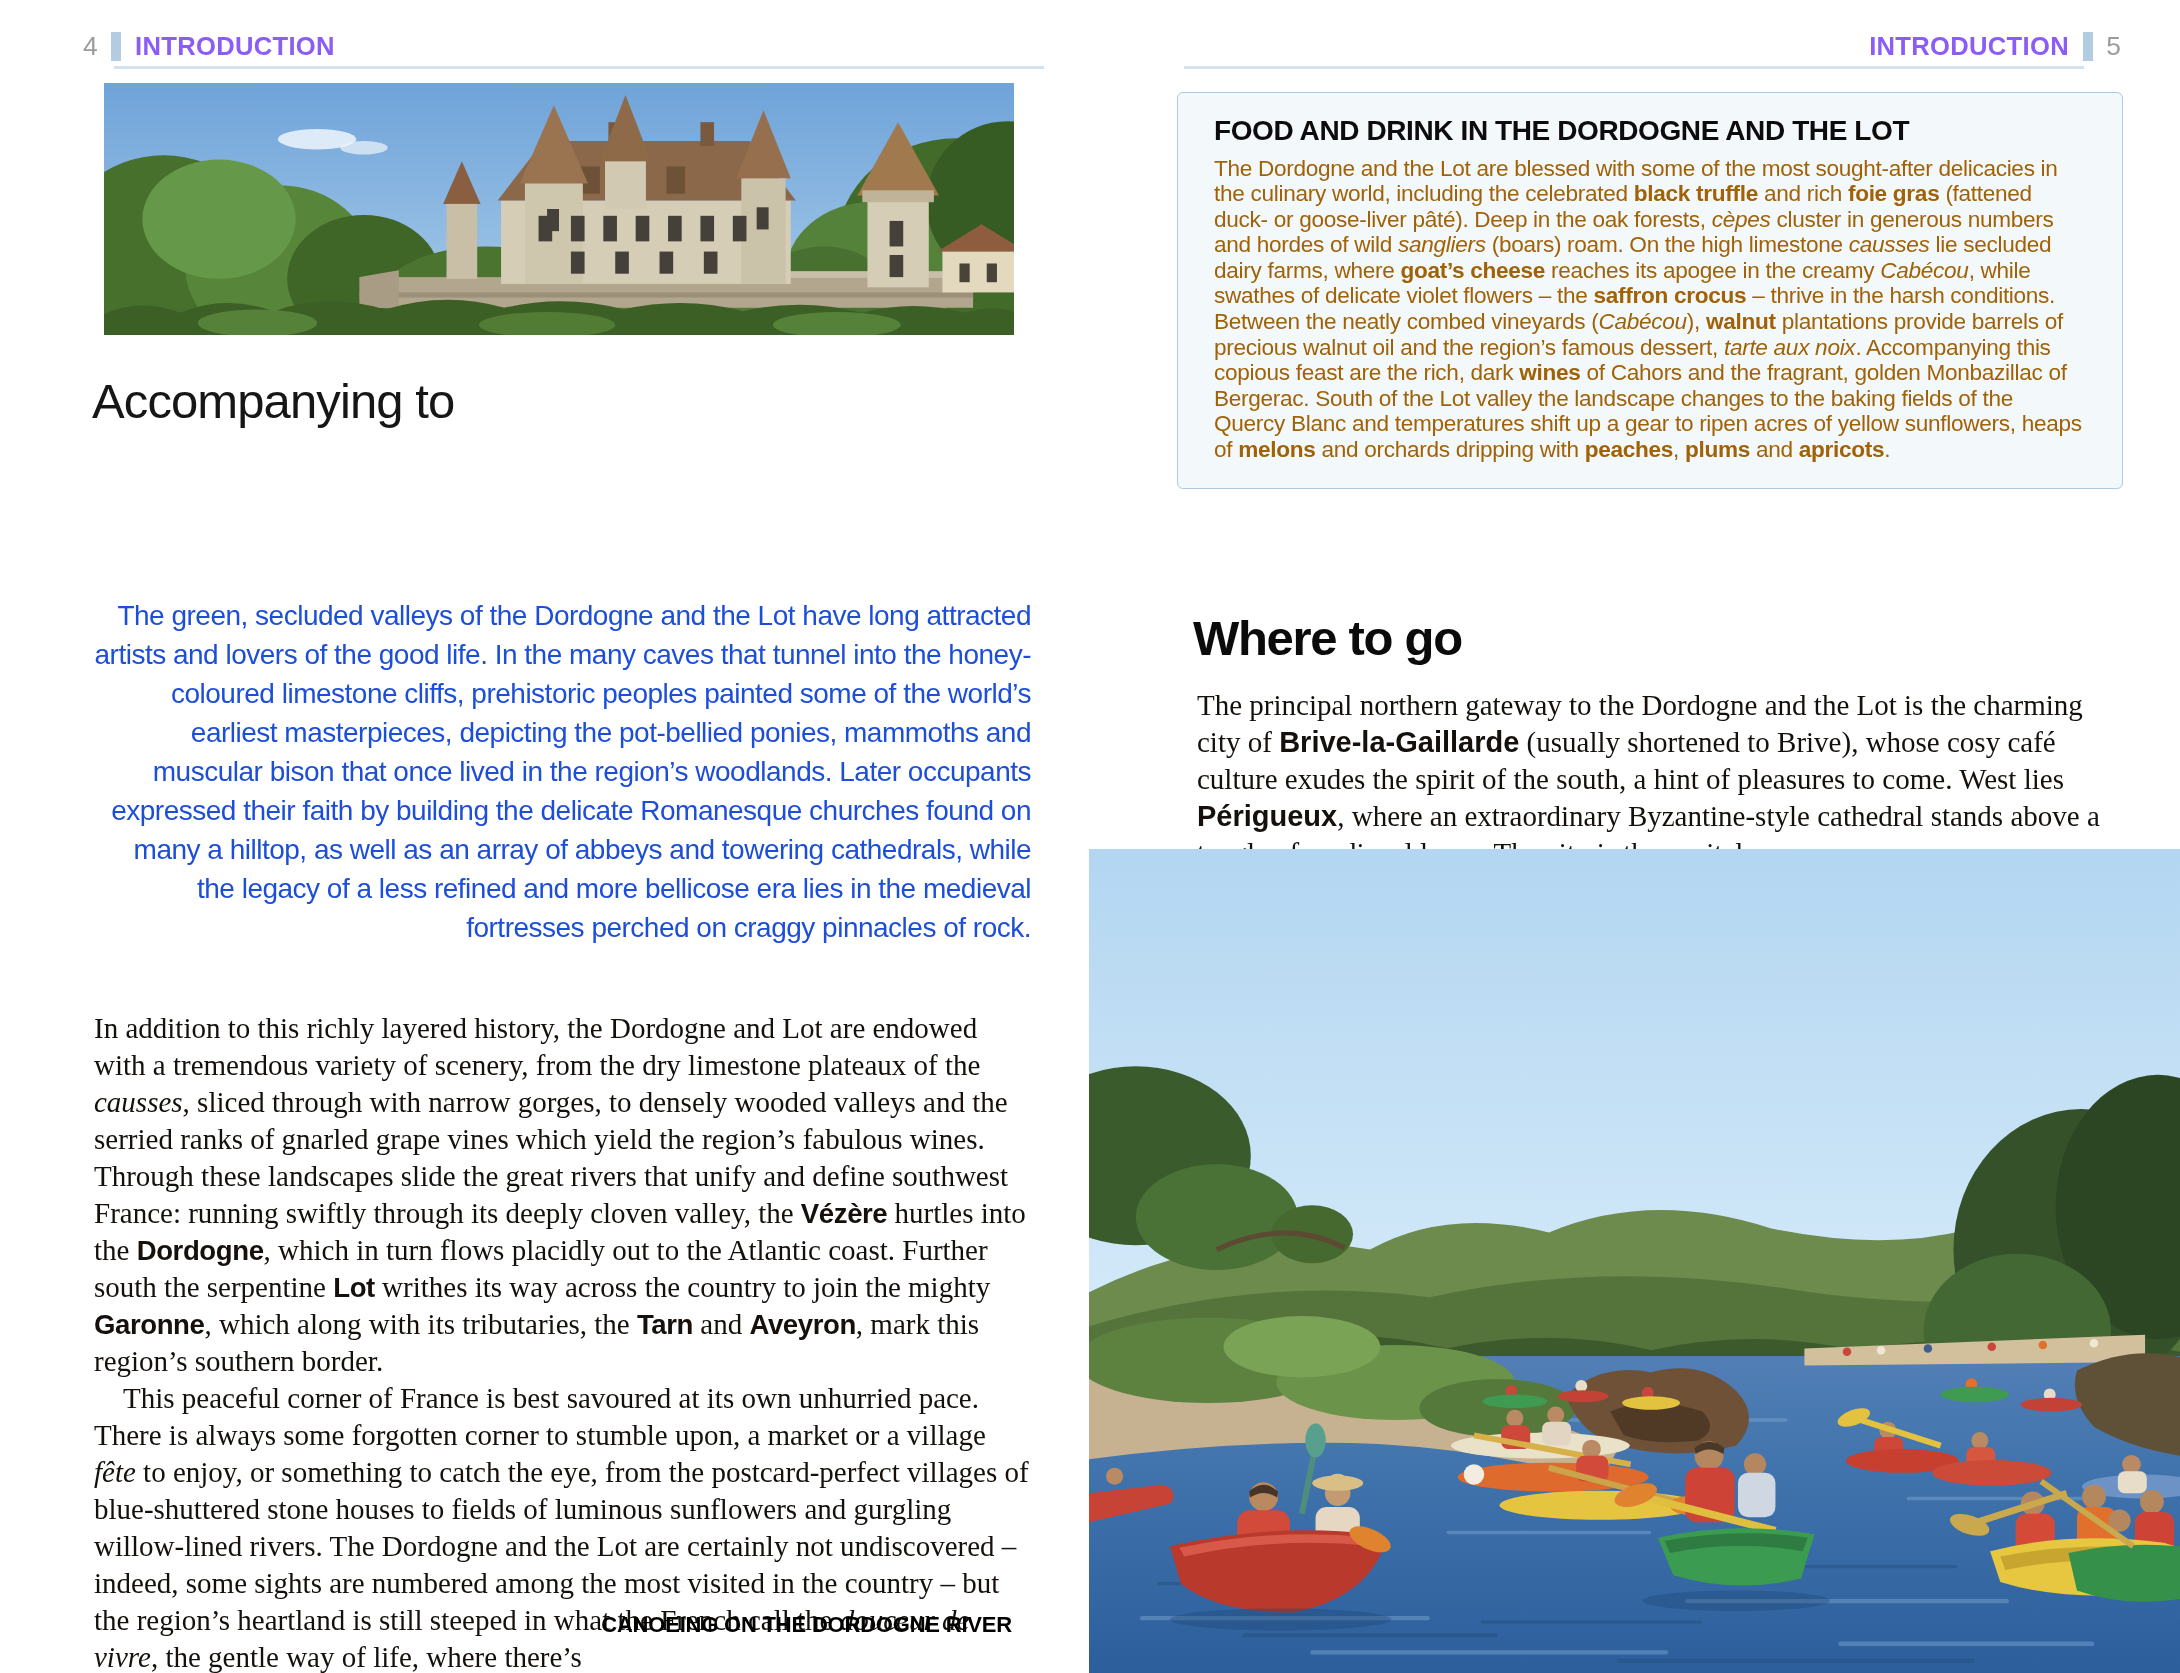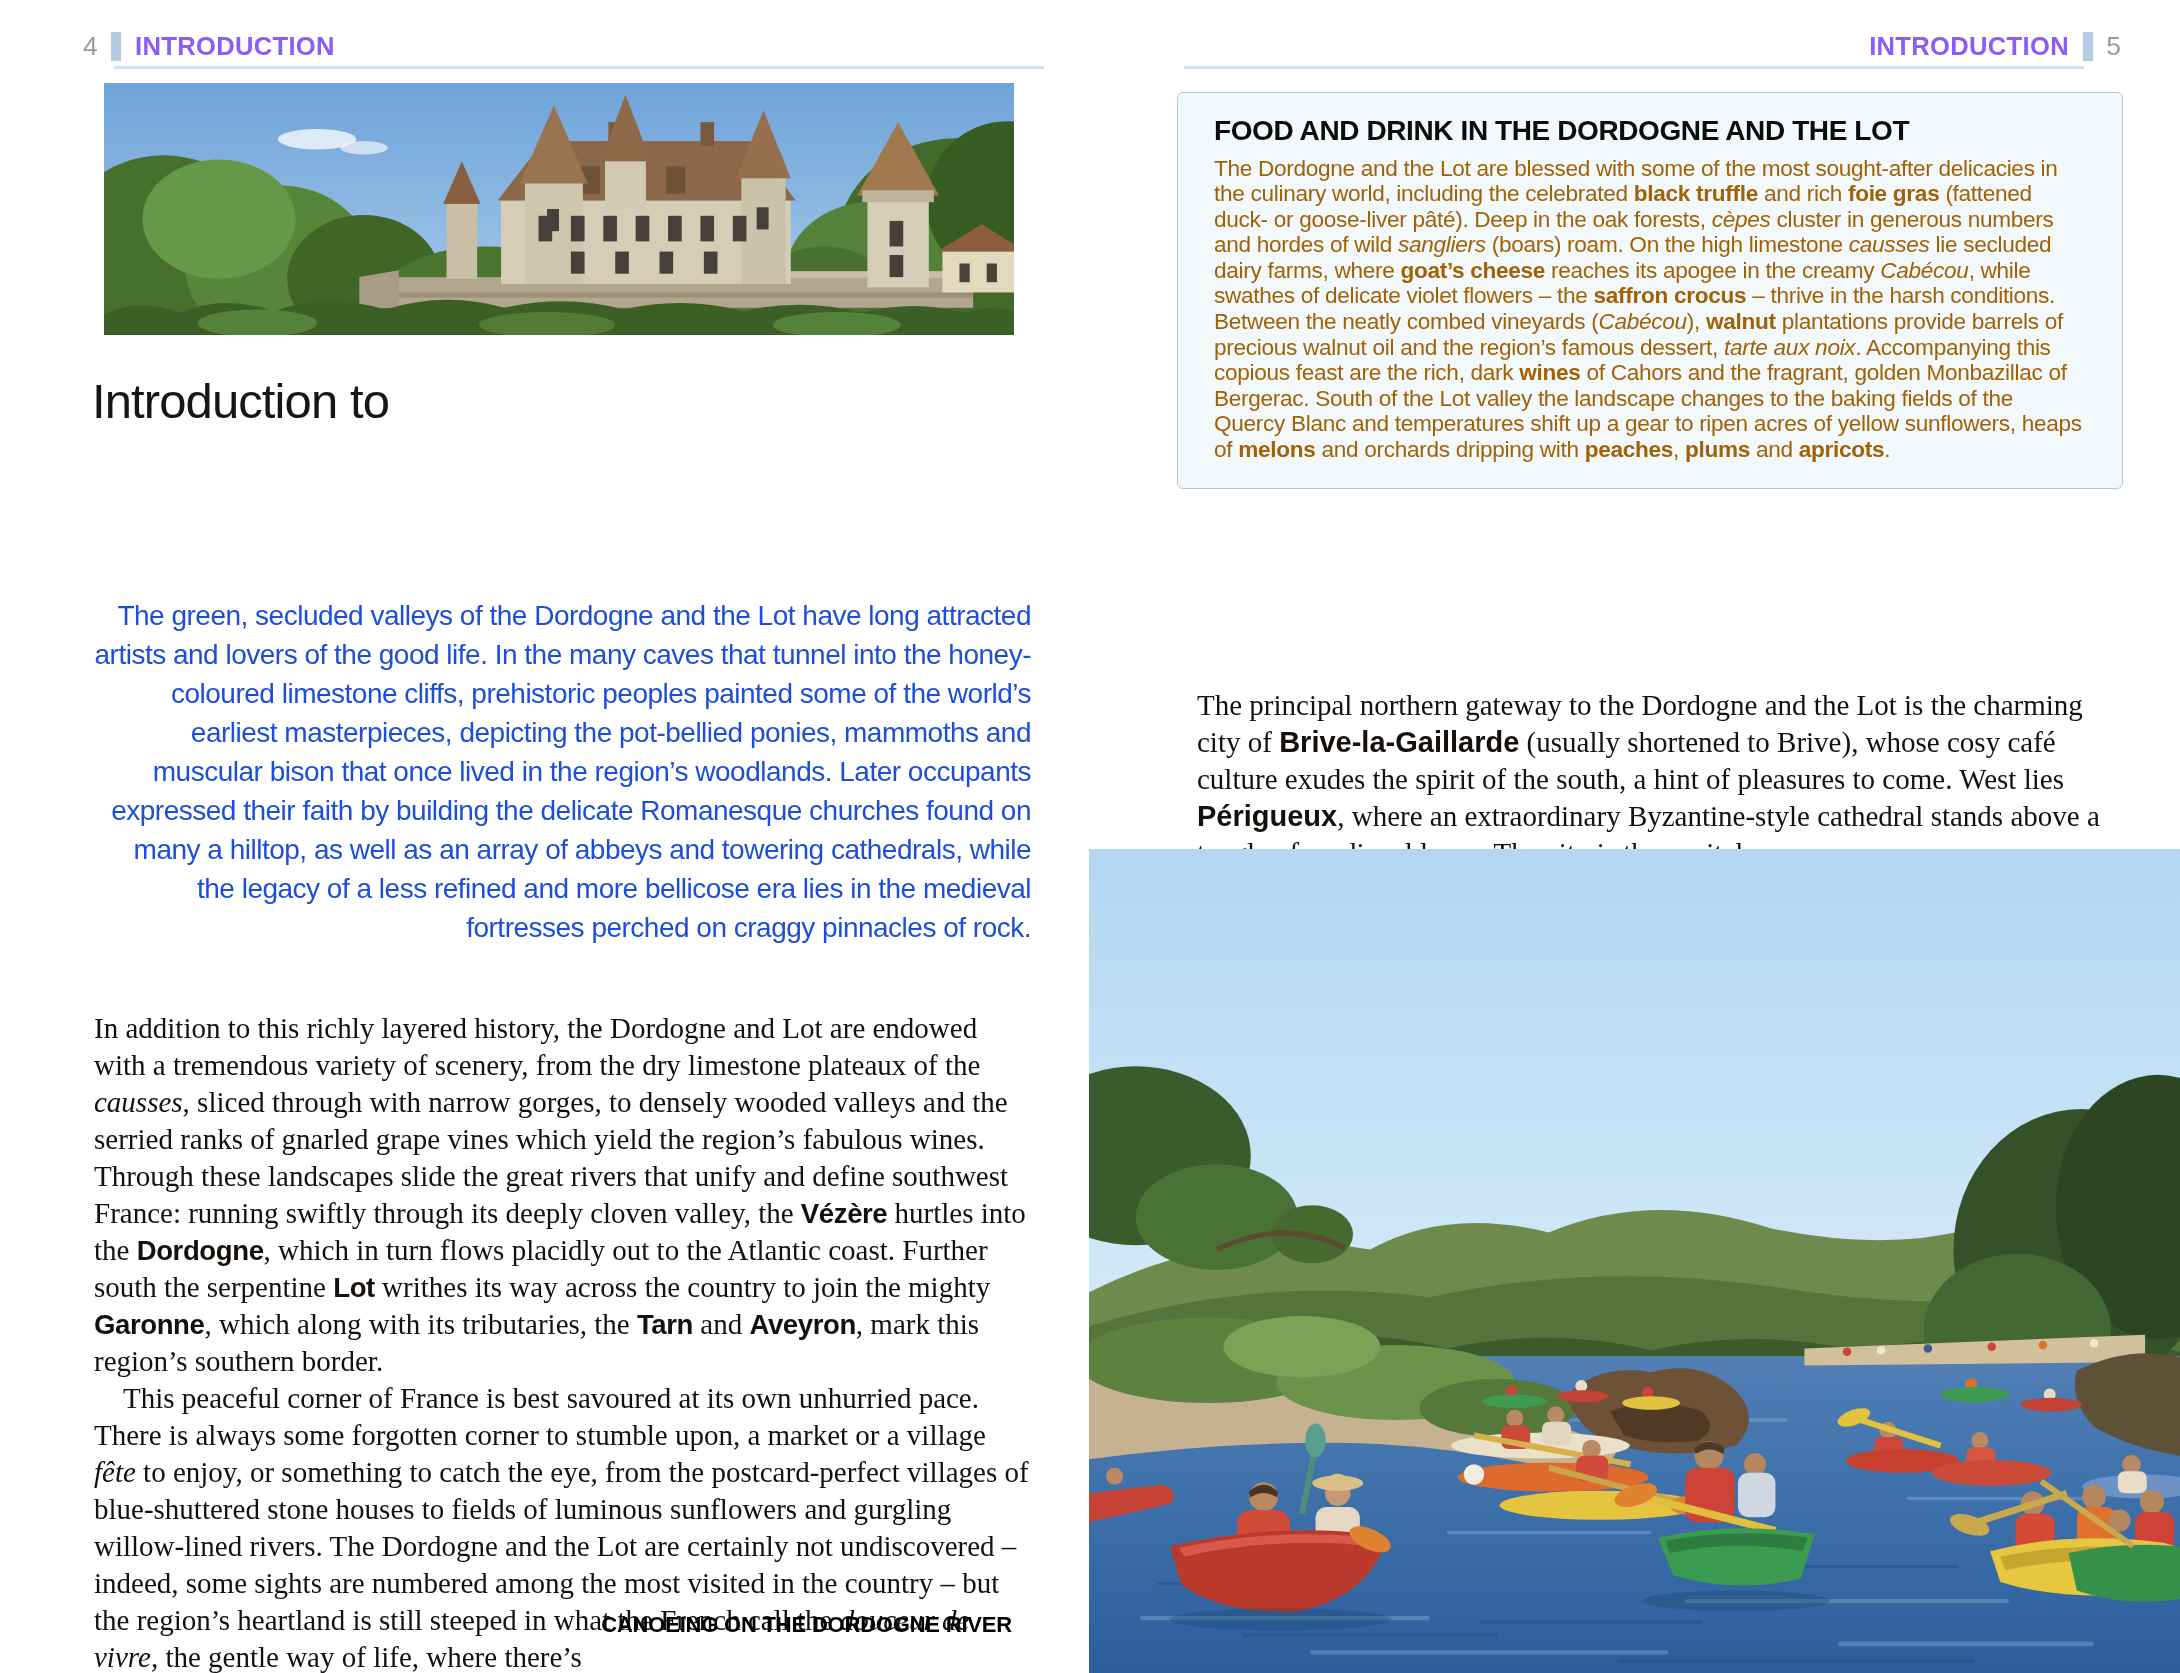--- a/index.html
+++ b/index.html
@@ -151,37 +151,38 @@
         <rect x="1036" y="212" width="12" height="22" fill="#4a4438"></rect>
       </g>
 
       <path d="M0,296 L0,272 Q40,252 90,270 Q140,248 200,268 Q260,246 330,266 Q400,244 470,264 Q540,248 610,266 Q680,250 750,268 Q820,252 890,270 Q950,254 1010,270 Q1040,260 1068,268 L1068,296 Z" fill="#3c5f26"></path>
       <ellipse cx="180" cy="282" rx="70" ry="16" fill="#5d8a3e" opacity=".8"></ellipse>
       <ellipse cx="520" cy="284" rx="80" ry="15" fill="#578338" opacity=".8"></ellipse>
       <ellipse cx="860" cy="284" rx="75" ry="15" fill="#5d8a3e" opacity=".8"></ellipse>
     </svg>
   </div>
 
-  <div class="kicker">Introduction to</div>
+  <div class="kicker">Accompanying to</div>
 
   <div class="intro">The green, secluded valleys of the Dordogne and the Lot have long attracted artists and lovers of the good life. In the many caves that tunnel into the honey-coloured limestone cliffs, prehistoric peoples painted some of the world’s earliest masterpieces, depicting the pot-bellied ponies, mammoths and muscular bison that once lived in the region’s woodlands. Later occupants expressed their faith by building the delicate Romanesque churches found on many a hilltop, as well as an array of abbeys and towering cathedrals, while the legacy of a less refined and more bellicose era lies in the medieval fortresses perched on craggy pinnacles of rock.</div>
 
   <div class="serif-col">
     <p><span>In addition to this richly layered history, the Dordogne and Lot are endowed with a tremendous variety of scenery, from the dry limestone plateaux of the </span><span class="seg-i">causses</span><span>, sliced through with narrow gorges, to densely wooded valleys and the serried ranks of gnarled grape vines which yield the region’s fabulous wines. Through these landscapes slide the great rivers that unify and define southwest France: running swiftly through its deeply cloven valley, the </span><span class="seg-b">Vézère</span><span> hurtles into the </span><span class="seg-b">Dordogne</span><span>, which in turn flows placidly out to the Atlantic coast. Further south the serpentine </span><span class="seg-b">Lot</span><span> writhes its way across the country to join the mighty </span><span class="seg-b">Garonne</span><span>, which along with its tributaries, the </span><span class="seg-b">Tarn</span><span> and </span><span class="seg-b">Aveyron</span><span>, mark this region’s southern border.</span></p>
     <p class="indent"><span>This peaceful corner of France is best savoured at its own unhurried pace. There is always some forgotten corner to stumble upon, a market or a village </span><span class="seg-i">fête</span><span> to enjoy, or something to catch the eye, from the postcard-perfect villages of blue-shuttered stone houses to fields of luminous sunflowers and gurgling willow-lined rivers. The Dordogne and the Lot are certainly not undiscovered – indeed, some sights are numbered among the most visited in the country – but the region’s heartland is still steeped in what the French call the </span><span class="seg-i">douceur de vivre</span><span>, the gentle way of life, where there’s</span></p>
   </div>
 
   <div class="photo-caption">CANOEING ON THE DORDOGNE RIVER</div>
 
   <div class="food-box">
     <h2 class="food-box-title">FOOD AND DRINK IN THE DORDOGNE AND THE LOT</h2>
     <div class="food-box-body"><span>The Dordogne and the Lot are blessed with some of the most sought-after delicacies in the culinary world, including the celebrated </span><span class="seg-b">black truffle</span><span> and rich </span><span class="seg-b">foie gras</span><span> (fattened duck- or goose-liver pâté). Deep in the oak forests, </span><span class="seg-i">cèpes</span><span> cluster in generous numbers and hordes of wild </span><span class="seg-i">sangliers</span><span> (boars) roam. On the high limestone </span><span class="seg-i">causses</span><span> lie secluded dairy farms, where </span><span class="seg-b">goat’s cheese</span><span> reaches its apogee in the creamy </span><span class="seg-i">Cabécou</span><span>, while swathes of delicate violet flowers – the </span><span class="seg-b">saffron crocus</span><span> – thrive in the harsh conditions. Between the neatly combed vineyards (</span><span class="seg-i">Cabécou</span><span>), </span><span class="seg-b">walnut</span><span> plantations provide barrels of precious walnut oil and the region’s famous dessert, </span><span class="seg-i">tarte aux noix</span><span>. Accompanying this copious feast are the rich, dark </span><span class="seg-b">wines</span><span> of Cahors and the fragrant, golden Monbazillac of Bergerac. South of the Lot valley the landscape changes to the baking fields of the Quercy Blanc and temperatures shift up a gear to ripen acres of yellow sunflowers, heaps of </span><span class="seg-b">melons</span><span> and orchards dripping with </span><span class="seg-b">peaches</span><span>, </span><span class="seg-b">plums</span><span> and </span><span class="seg-b">apricots</span><span>.</span></div>
   </div>
 
 
+  <div class="where-head">Where to go</div>
 
   <div class="where-par"><span>The principal northern gateway to the Dordogne and the Lot is the charming city of </span><span class="seg-b">Brive-la-Gaillarde</span><span> (usually shortened to Brive), whose cosy café culture exudes the spirit of the south, a hint of pleasures to come. West lies </span><span class="seg-b">Périgueux</span><span>, where an extraordinary Byzantine-style cathedral stands above a tangle of medieval lanes. The city is the capital</span></div>
 
   <div class="photo-canoe">
     <svg viewBox="0 0 1281 968" preserveAspectRatio="none" aria-hidden="true">
       <defs>
         <linearGradient id="gsky2" x1="0" y1="0" x2="0" y2="1">
           <stop offset="0" stop-color="#b3d6f1"></stop>
             <stop offset="1" stop-color="#d8ecfa"></stop>
         </linearGradient>

